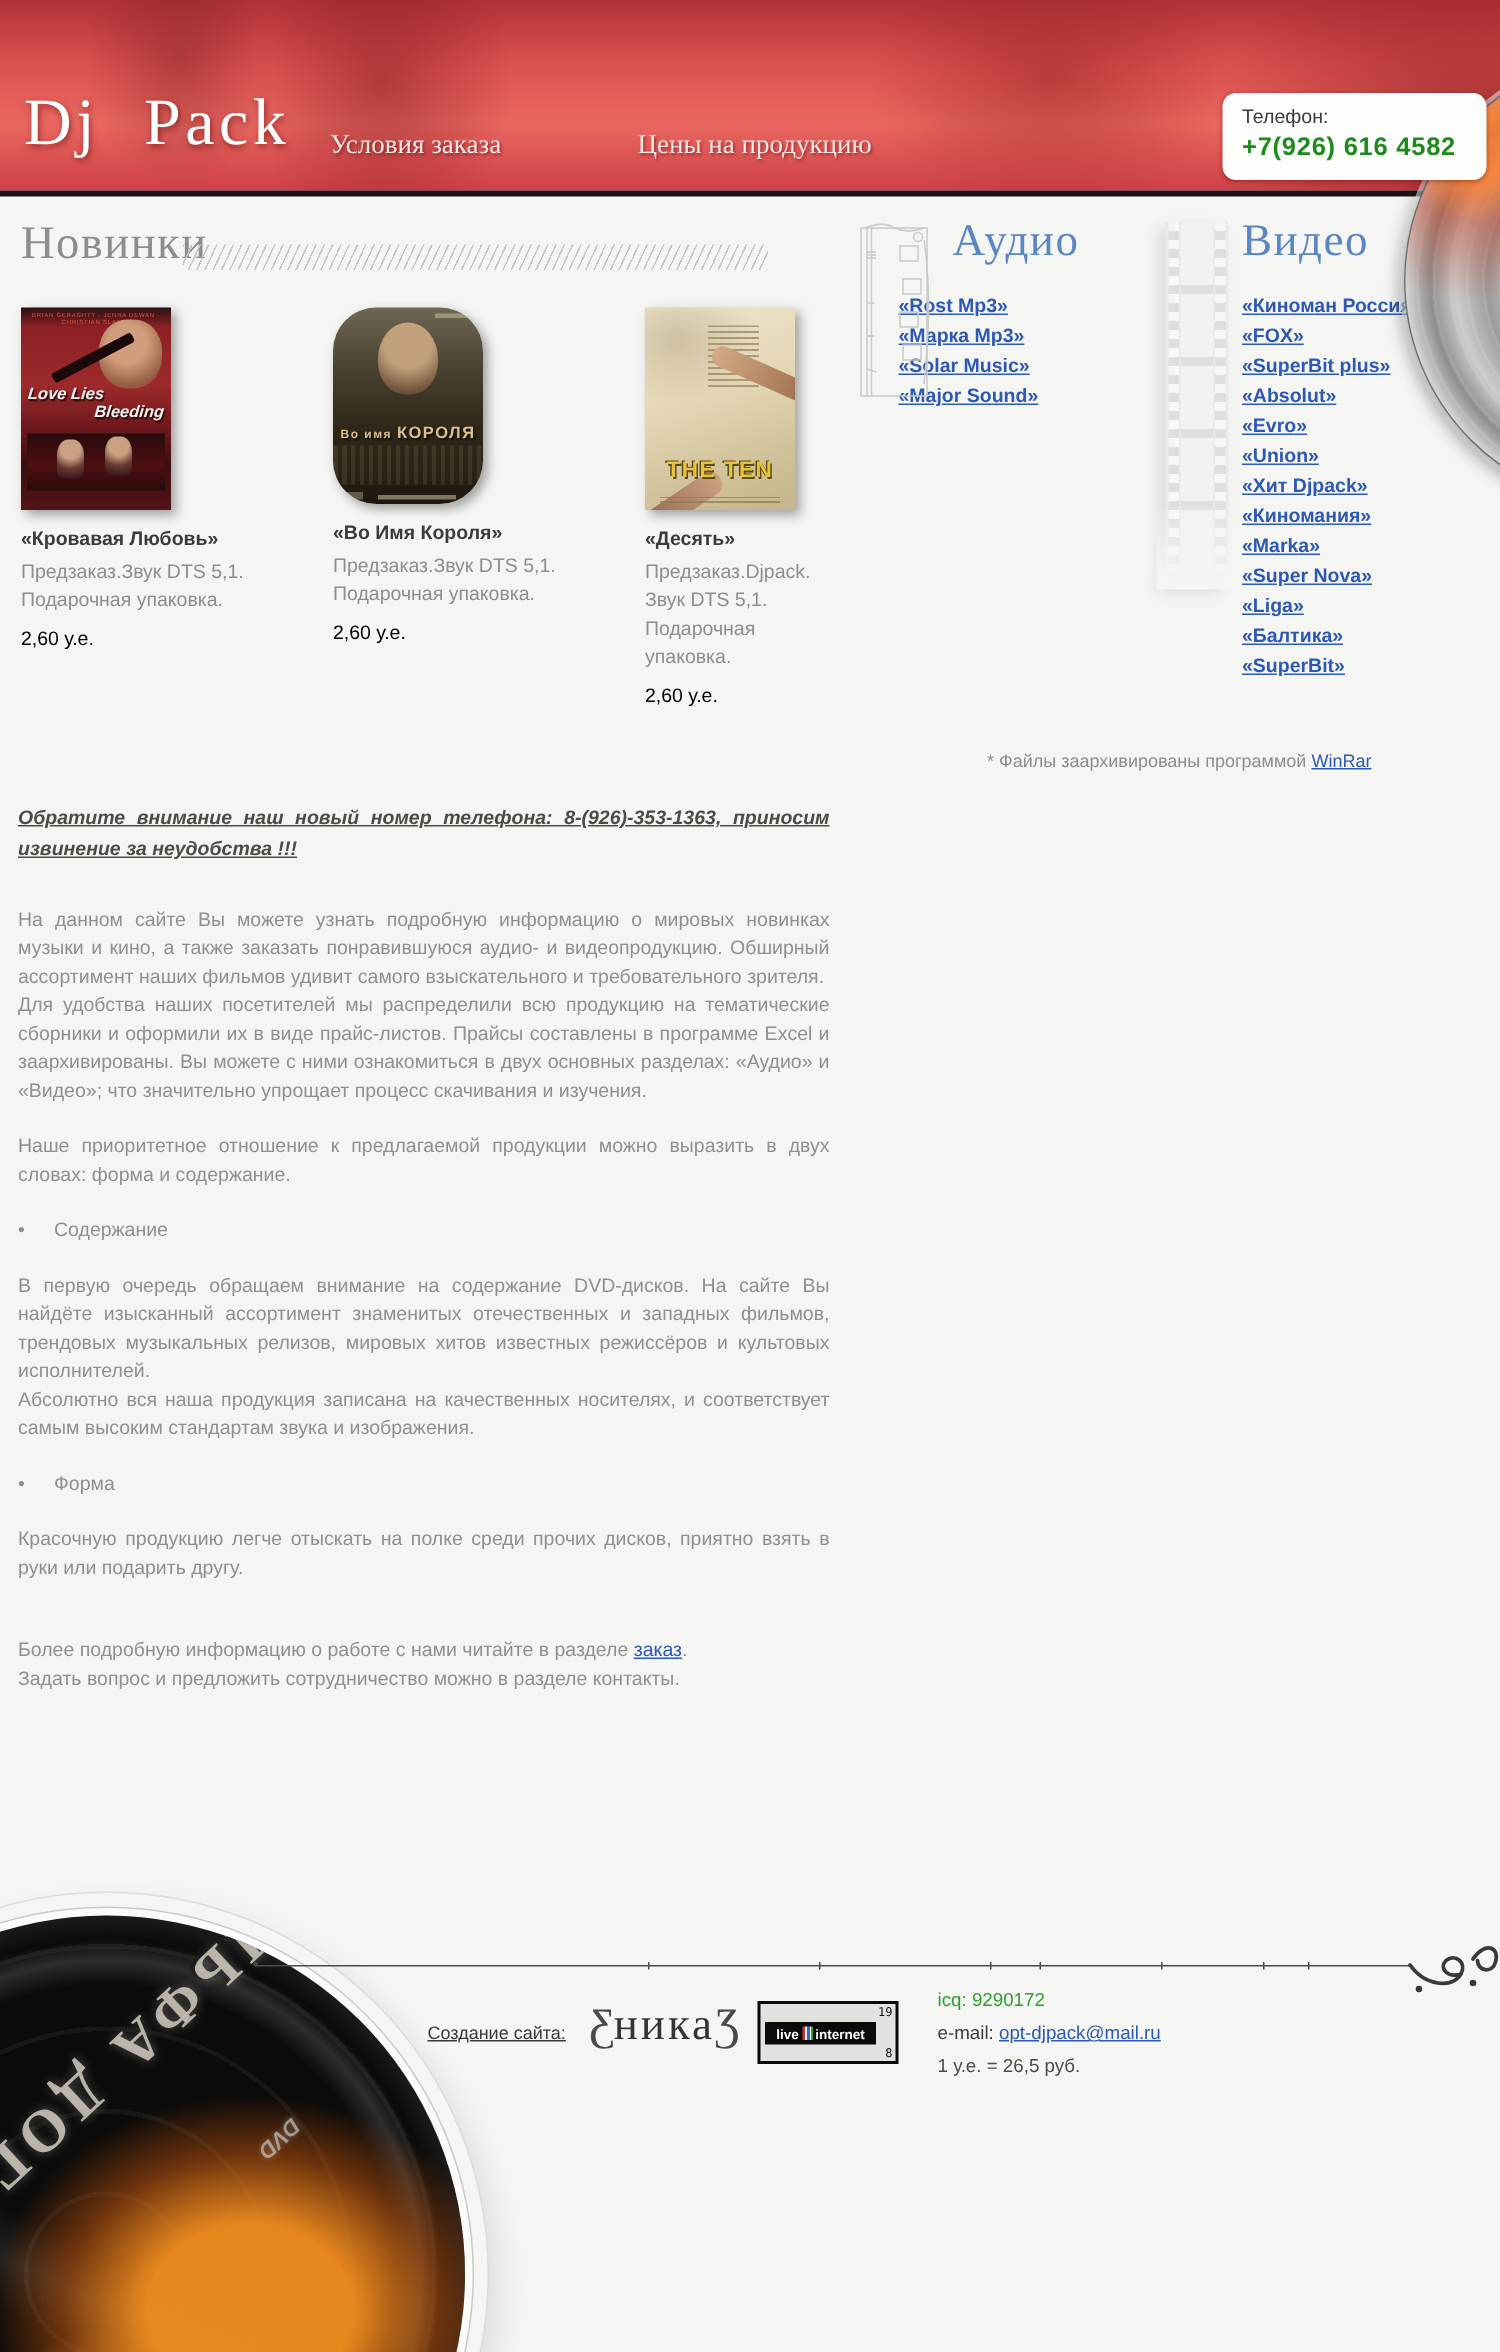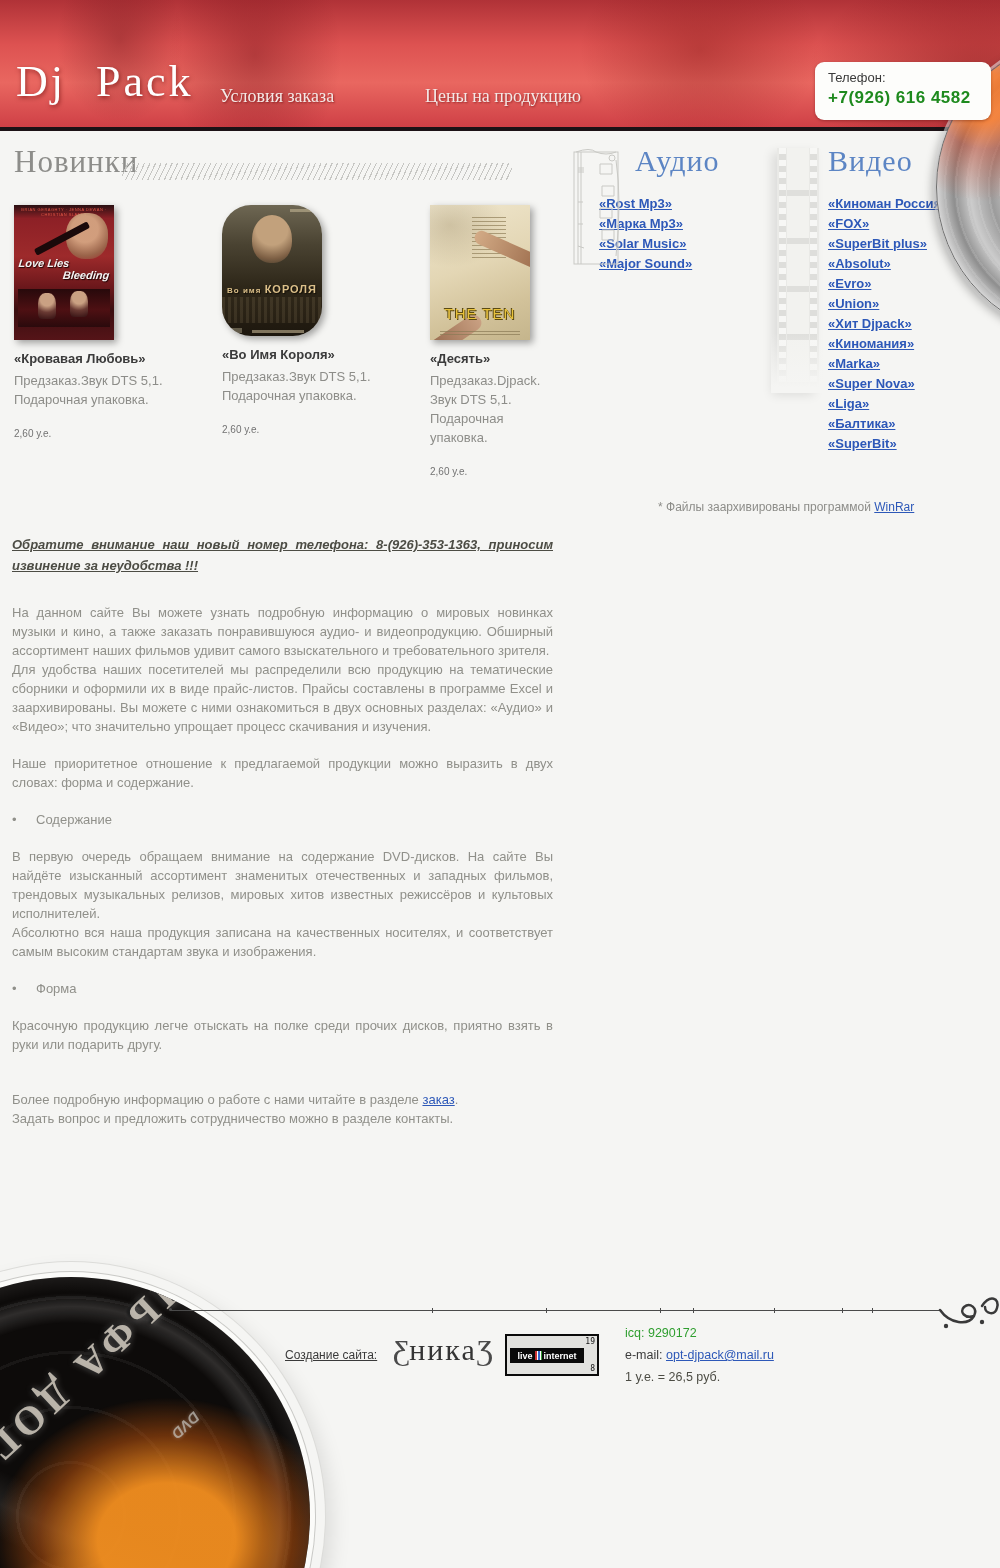--- a/index.html
+++ b/index.html
@@ -94,27 +94,27 @@
   .poster3{background:
      radial-gradient(80px 60px at 20% 15%, rgba(120,100,60,.25), transparent 70%),
      linear-gradient(160deg,#f0e7ce 0%,#e3d6b4 45%,#d2c29a 75%,#c5b58c 100%);}
   .poster3 .p-credits{position:absolute;right:24px;top:12px;width:34px;height:42px;
      background:repeating-linear-gradient(180deg,#96855f 0 1px, transparent 1px 4px);opacity:.75;}
   .poster3 .p-arm-l{position:absolute;left:-14px;bottom:-6px;width:70px;height:16px;border-radius:10px;
      background:linear-gradient(90deg,#8a5c40,#caa183);transform:rotate(-34deg);}
   .poster3 .p-arm-r{position:absolute;right:-16px;top:38px;width:74px;height:14px;border-radius:10px;
      background:linear-gradient(270deg,#9a6a4a,#d3ab86);transform:rotate(24deg);}
   .poster3 .p-title{position:absolute;left:0;top:100px;width:100px;text-align:center;
-     font-weight:normal;font-size:15px;letter-spacing:1px;color:#e9c23c;
+     font-weight:bold;font-size:15px;letter-spacing:1px;color:#e9c23c;
      text-shadow:1px 1px 0 #5a4a14, -1px -1px 0 #5a4a14;}
   .poster3 .p-foot{position:absolute;left:10px;bottom:3px;width:80px;height:6px;
      background:repeating-linear-gradient(180deg,#8a7a55 0 1px, transparent 1px 3px);opacity:.7;}
   .ptitle{font-size:13px;font-weight:bold;color:#3b3b3b;margin-bottom:5px;}
   .pline{font-size:13px;color:#8d8d89;line-height:19px;}
-  .pprice{font-size:10px;color:#737373;margin-top:19px;}
+  .pprice{font-size:13px;color:#000000;margin-top:9px;}
   
   .sheet-icon{position:absolute;left:566px;top:146px;z-index:2;}
   .section-title{
     position:absolute;top:144px;font-family:"Liberation Serif", serif;
     font-size:30px;color:#5c85c4;letter-spacing:1px;
   }
   .audio-title{left:635px;}
   .video-title{left:828px;}
   .link-list{position:absolute;top:196px;width:180px;}
   .audio-list{left:599px;}

